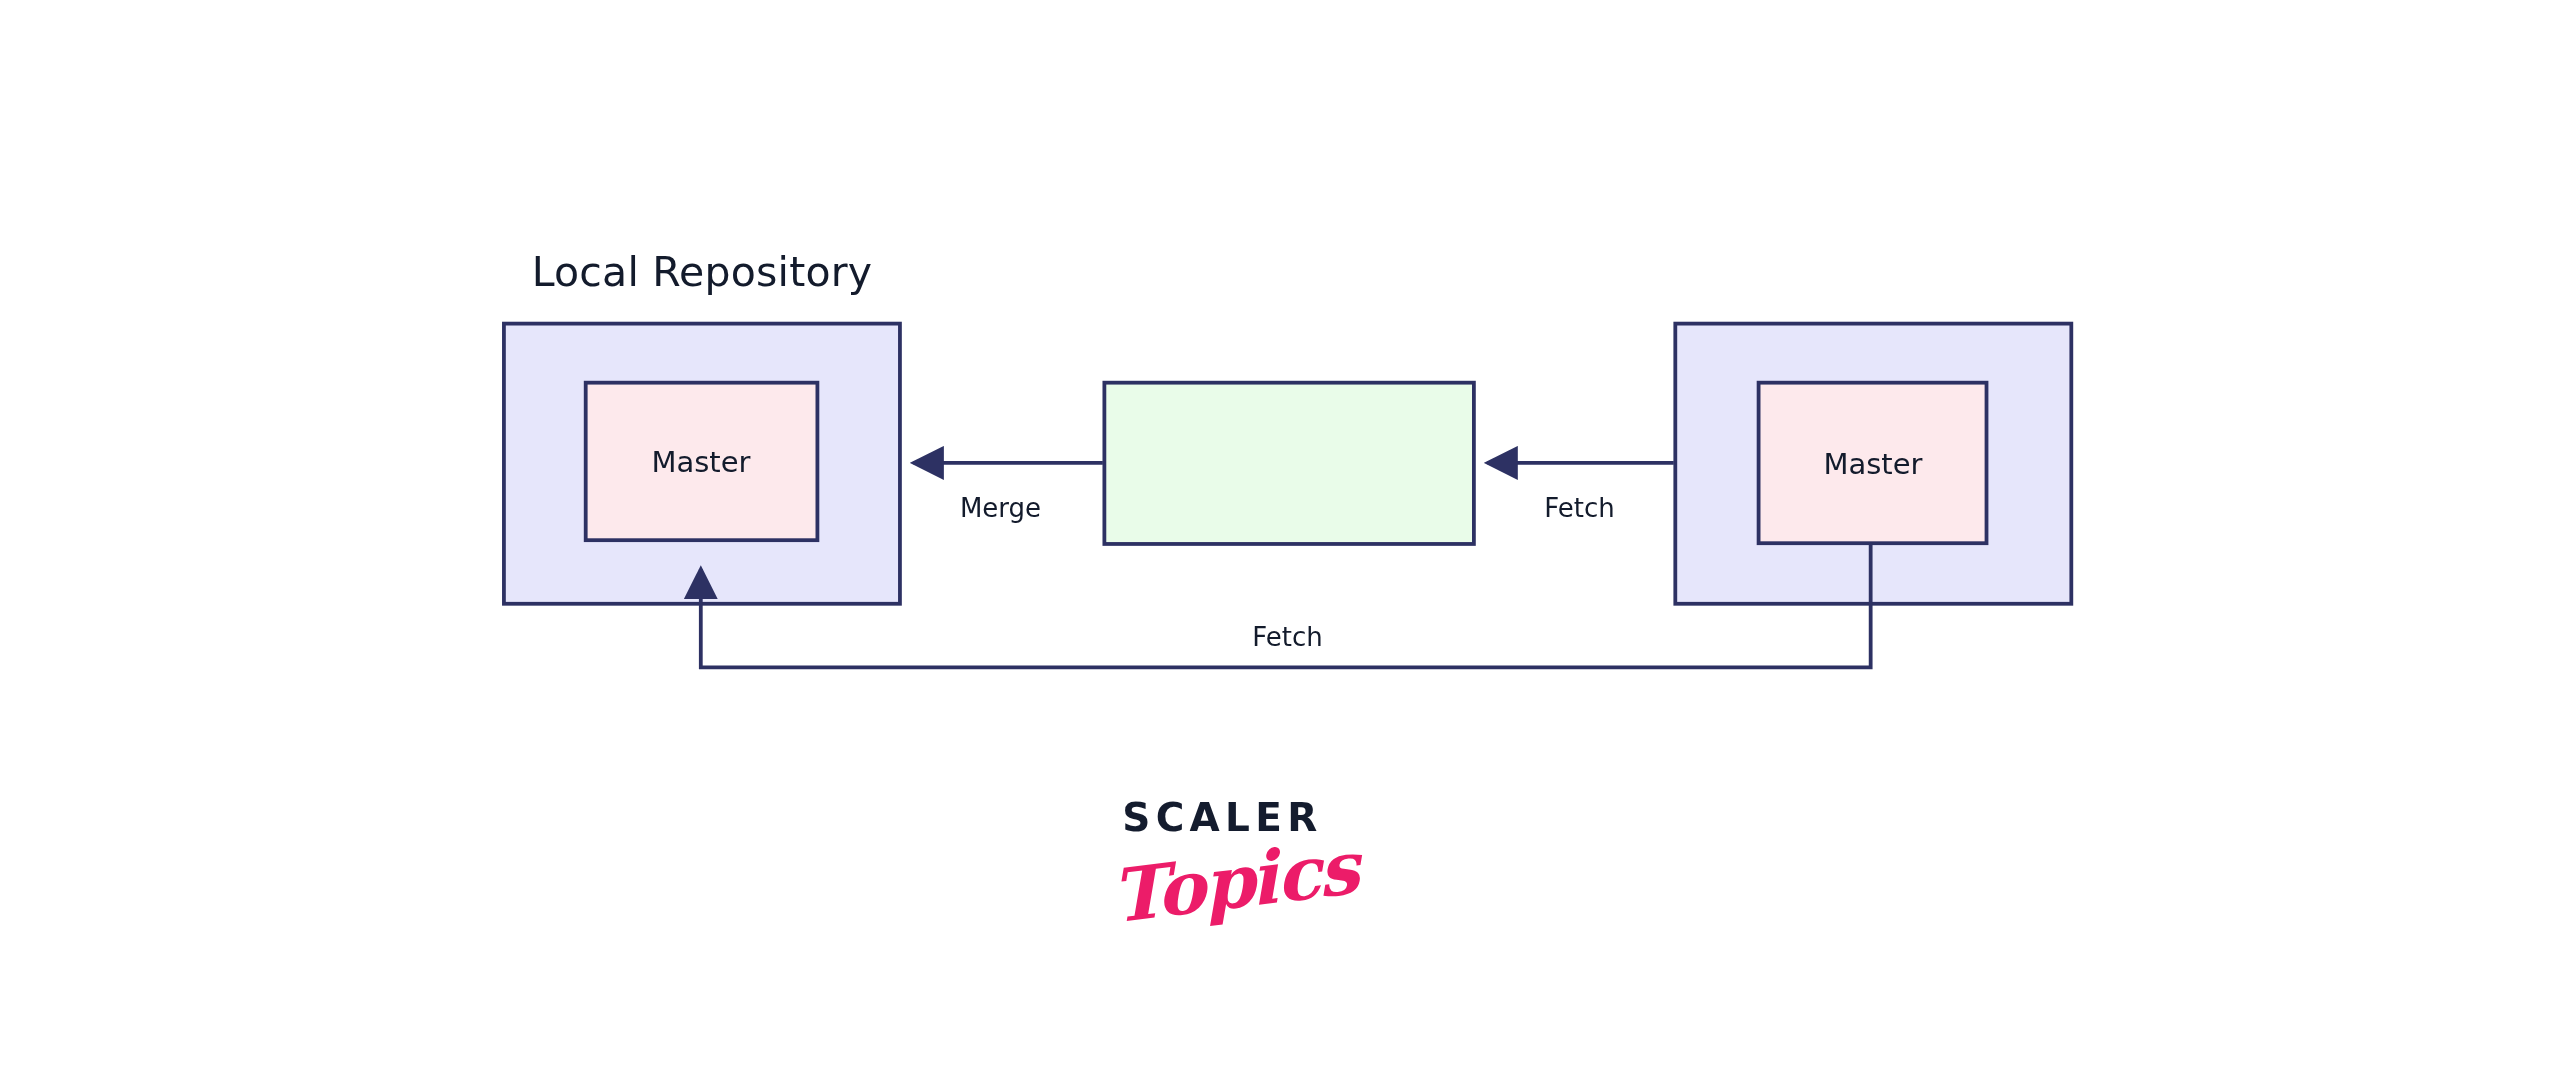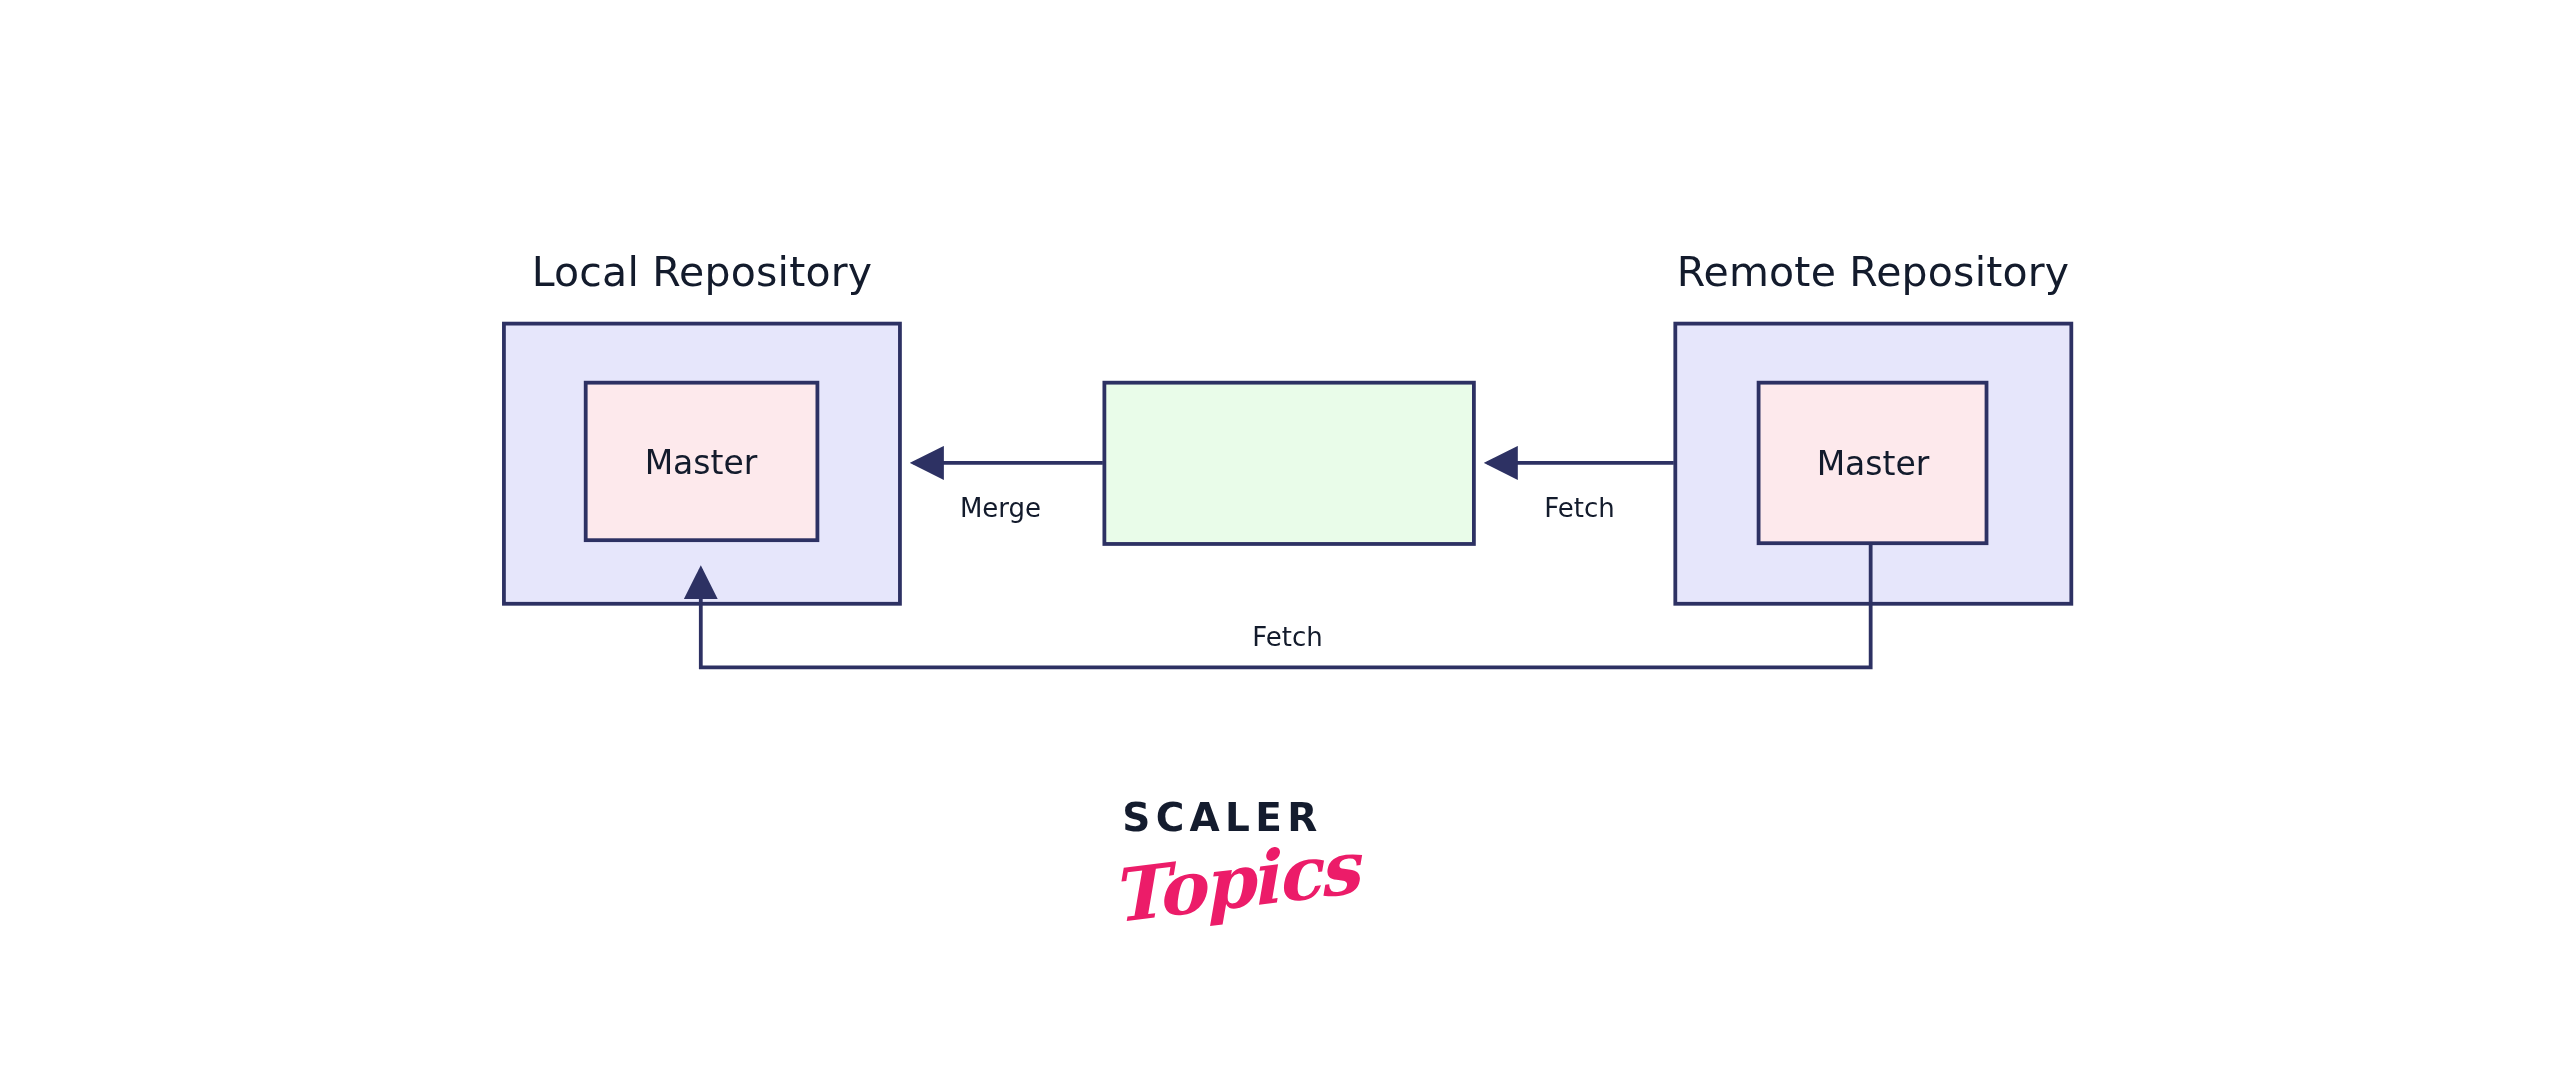--- a/index.html
+++ b/index.html
@@ -41,21 +41,21 @@
     font-family: "DejaVu Sans", "Liberation Sans", sans-serif;
     font-weight: 400;
     white-space: nowrap;
     pointer-events: none;
   }
   .title-label {
     font-size: 41px;
     letter-spacing: 0.2px;
   }
   .box-label {
-    font-size: 33px;
+    font-size: 29px;
   }
   .edge-label {
     font-size: 26px;
   }
   
   #logo {
     position: absolute;
     left: 1117px;
     top: 750px;
     width: 341px;
@@ -111,21 +111,20 @@
 
     <line x1="1456" y1="548" x2="1206" y2="548" stroke="#2d3163" stroke-width="5" marker-end="url(#arrowhead-left)"></line>
 
     <line x1="2210" y1="548" x2="1964" y2="548" stroke="#2d3163" stroke-width="5" marker-end="url(#arrowhead-left)"></line>
 
     <path d="M 2470 654 L 2470 818 L 925 818 L 925 688" fill="none" stroke="#2d3163" stroke-width="5" marker-end="url(#arrowhead-up)"></path>
   </svg>
 
   <div class="node-label title-label" style="left:504px; top:201px; width:396px; height:45px;">Local Repository</div>
 
-  <div class="node-label title-label" style="left:1675px; top:201px; width:396px; height:45px;">Remote Repository</div>
 
   <div class="node-label box-label" style="left:585px; top:335px; width:232px; height:158px;">Master</div>
 
 
   <div class="node-label box-label" style="left:1759px; top:335px; width:228px; height:161px;">Master</div>
 
   <div class="node-label edge-label" style="left:898px; top:438px; width:205px; height:44px;">Merge</div>
 
   <div class="node-label edge-label" style="left:1485px; top:438px; width:189px; height:44px;">Fetch</div>
 

